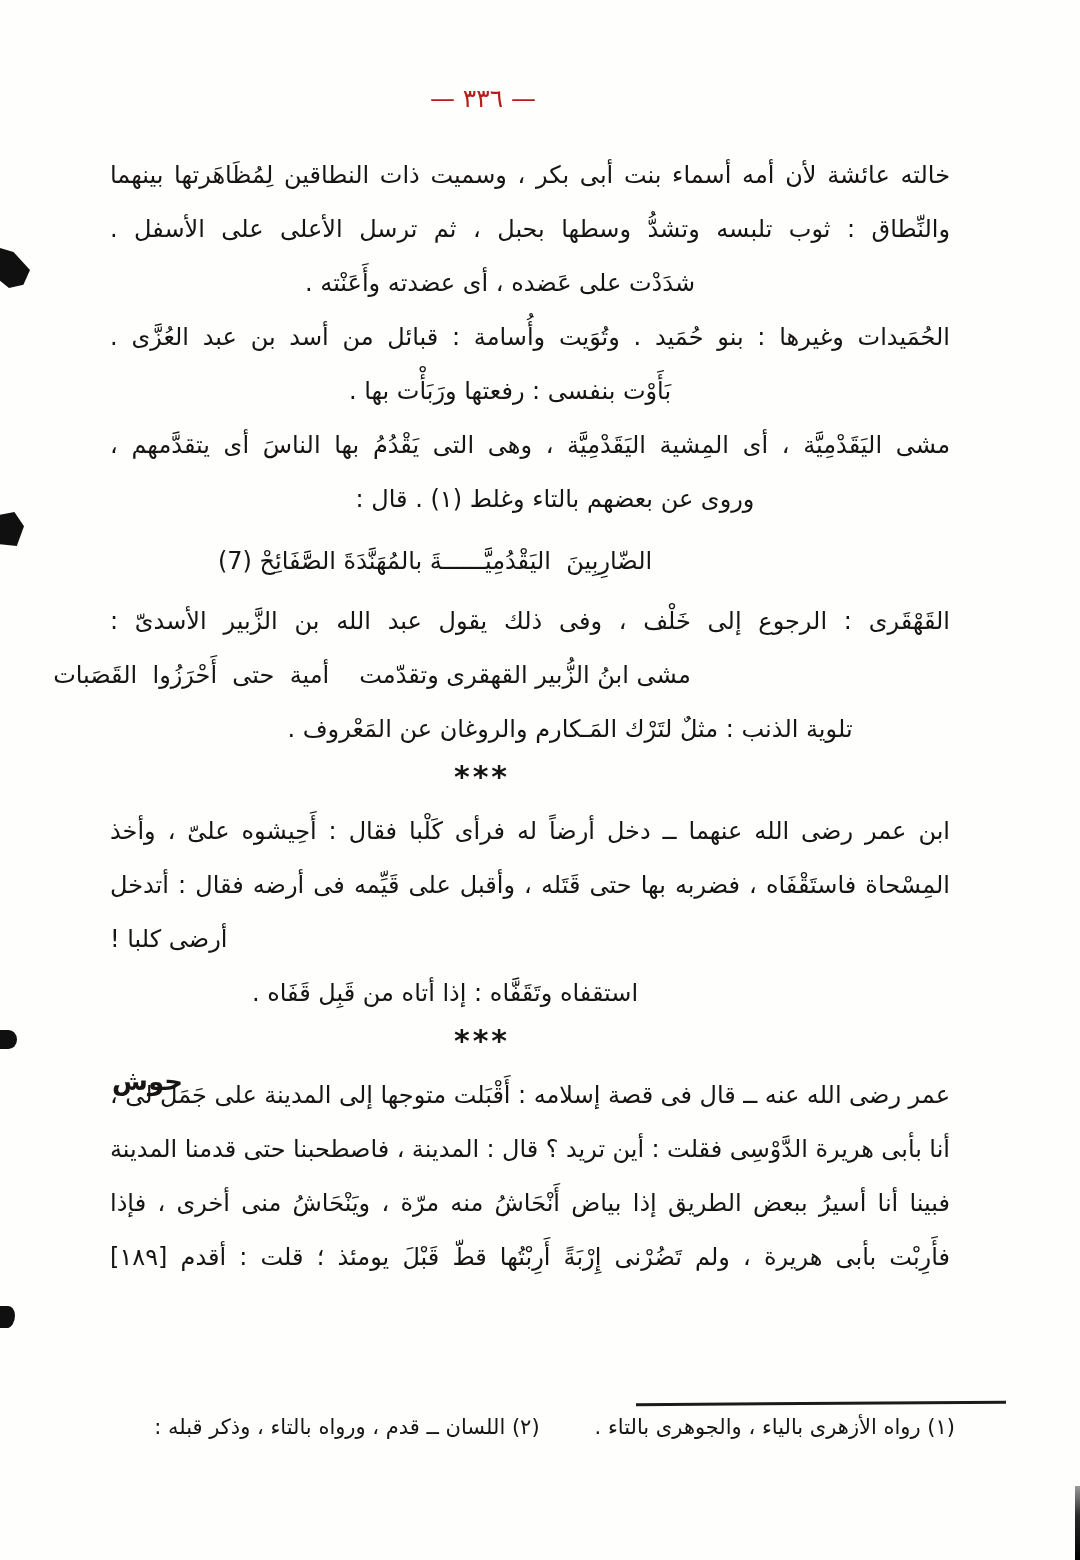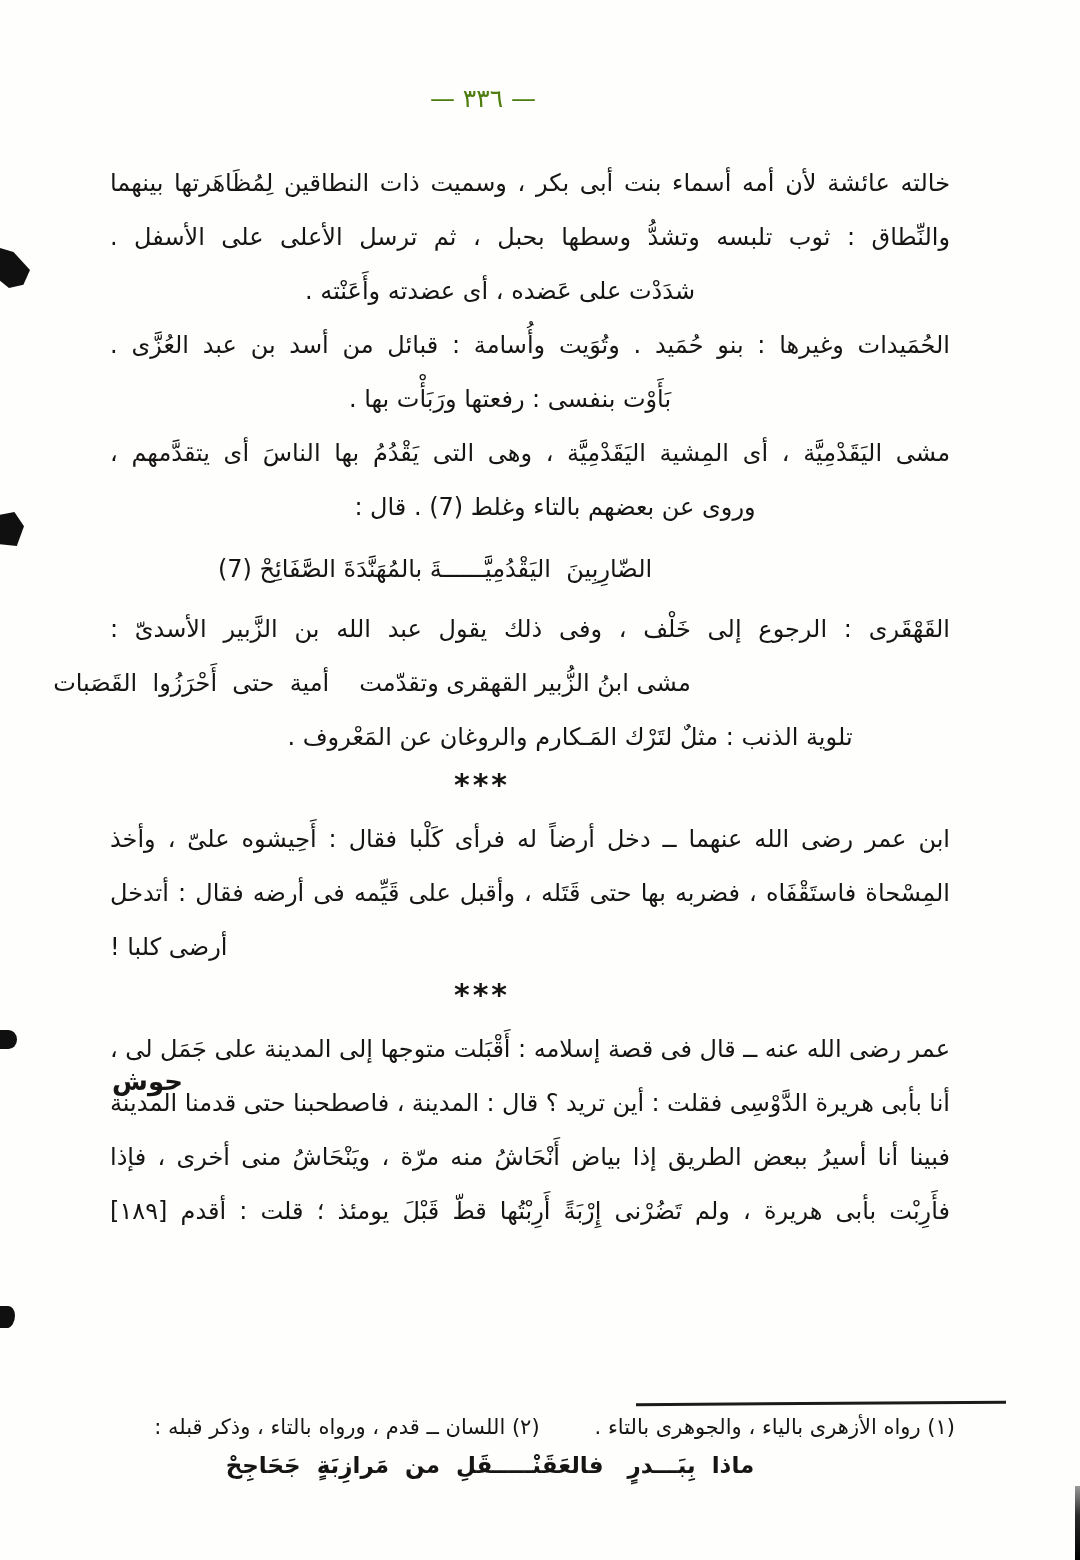--- a/index.html
+++ b/index.html
@@ -15,25 +15,25 @@
     position:absolute;inset:0;
     background:#fefefc;
   }
   .page-number{
     position:absolute;
     top:84px;left:483px;
     transform:translateX(-50%);
     font-size:25px;
     letter-spacing:4px;
     white-space:pre;
-    color:#4d7c0f;
+    color:#b91c1c;
   }
   .text-block{
     position:absolute;
-    top:156px;left:110px;
+    top:148px;left:110px;
     width:840px;
     direction:rtl;
   }
   .line{
     height:54px;
     line-height:54px;
     font-size:24px;
     white-space:pre;
   }
   .full{
@@ -129,59 +129,59 @@
 
   <div class="page-number">— ٣٣٦ —</div>
 
   <div class="text-block">
     <div class="line full">خالته عائشة لأن أمه أسماء بنت أبى بكر ، وسميت ذات النطاقين لِمُظَاهَرتها بينهما</div>
     <div class="line full">والنِّطاق : ثوب تلبسه وتشدُّ وسطها بحبل ، ثم ترسل الأعلى على الأسفل .</div>
     <div class="line center n-30">شدَدْت على عَضده ، أى عضدته وأَعَنْته .</div>
     <div class="line full">الحُمَيدات وغيرها : بنو حُمَيد . وتُوَيت وأُسامة : قبائل من أسد بن عبد العُزَّى .</div>
     <div class="line center n-20">بَأَوْت بنفسى : رفعتها ورَبَأْت بها .</div>
     <div class="line full">مشى اليَقَدْمِيَّة ، أى المِشية اليَقَدْمِيَّة ، وهى التى يَقْدُمُ بها الناسَ أى يتقدَّمهم ،</div>
-    <div class="line center p25">وروى عن بعضهم بالتاء وغلط (7) . قال :</div>
+    <div class="line center p25">وروى عن بعضهم بالتاء وغلط (١) . قال :</div>
 
     <div class="line verse verse-1">
       <span>الضّارِبِينَ  اليَقْدُمِيَّــــــةَ بالمُهَنَّدَةَ الصَّفَائِحْ (7)</span>
     </div>
 
     <div class="line full mt6">القَهْقَرى : الرجوع إلى خَلْف ، وفى ذلك يقول عبد الله بن الزَّبير الأسدىّ :</div>
 
     <div class="line verse verse-2">
       <span>مشى ابنُ الزُّبير القهقرى وتقدّمت</span>
       <span>أمية  حتى  أَحْرَزُوا  القَصَبات</span>
     </div>
 
     <div class="line center p40">تلوية الذنب : مثلٌ لتَرْك المَـكارم والروغان عن المَعْروف .</div>
 
     <div class="separator">***</div>
 
     <div class="line full">ابن عمر رضى الله عنهما ــ دخل أرضاً له فرأى كَلْبا فقال : أَحِيشوه علىّ ، وأخذ</div>
     <div class="line full">المِسْحاة فاستَقْفَاه ، فضربه بها حتى قَتَله ، وأقبل على قَيِّمه فى أرضه فقال : أتدخل</div>
     <div class="line right-indent">أرضى كلبا !</div>
+    <div class="line center n-85">استقفاه وتَقَفَّاه : إذا أتاه من قَبِل قَفَاه .</div>
 
     <div class="separator">***</div>
 
     <div class="line full">عمر رضى الله عنه ــ قال فى قصة إسلامه : أَقْبَلت متوجها إلى المدينة على جَمَل لى ،</div>
     <div class="line full">أنا بأبى هريرة الدَّوْسِى فقلت : أين تريد ؟ قال : المدينة ، فاصطحبنا حتى قدمنا المدينة</div>
     <div class="line full">فبينا أنا أسيرُ ببعض الطريق إذا بياض أَنْحَاشُ منه مرّة ، ويَنْحَاشُ منى أخرى ، فإذا</div>
     <div class="line full">فأَرِبْت بأبى هريرة ، ولم تَضُرْنى إِرْبَةً أَرِبْتُها قطّ قَبْلَ يومئذ ؛ قلت : أقدم [١٨٩]</div>
   </div>
 
   <div class="margin-note">حوش</div>
 
   <div class="footnote-rule"></div>
 
   <div class="footnote-line">
     <span>(١) رواه الأزهرى بالياء ، والجوهرى بالتاء .</span>
     <span>(٢) اللسان ــ قدم ، ورواه بالتاء ، وذكر قبله :</span>
   </div>
 
-  <div class="footnote-verse">ماذا  بِبَـــدرٍ   فالعَقَنْـــــقَلِ  من  مَرازِبَةٍ  جَحَاجِحْ</div>
 
   <div class="blot blot-1"></div>
   <div class="blot blot-2"></div>
   <div class="blot blot-3"></div>
   <div class="blot blot-4"></div>
   <div class="edge-line"></div>
 
 </div>
 
 </body></html>

